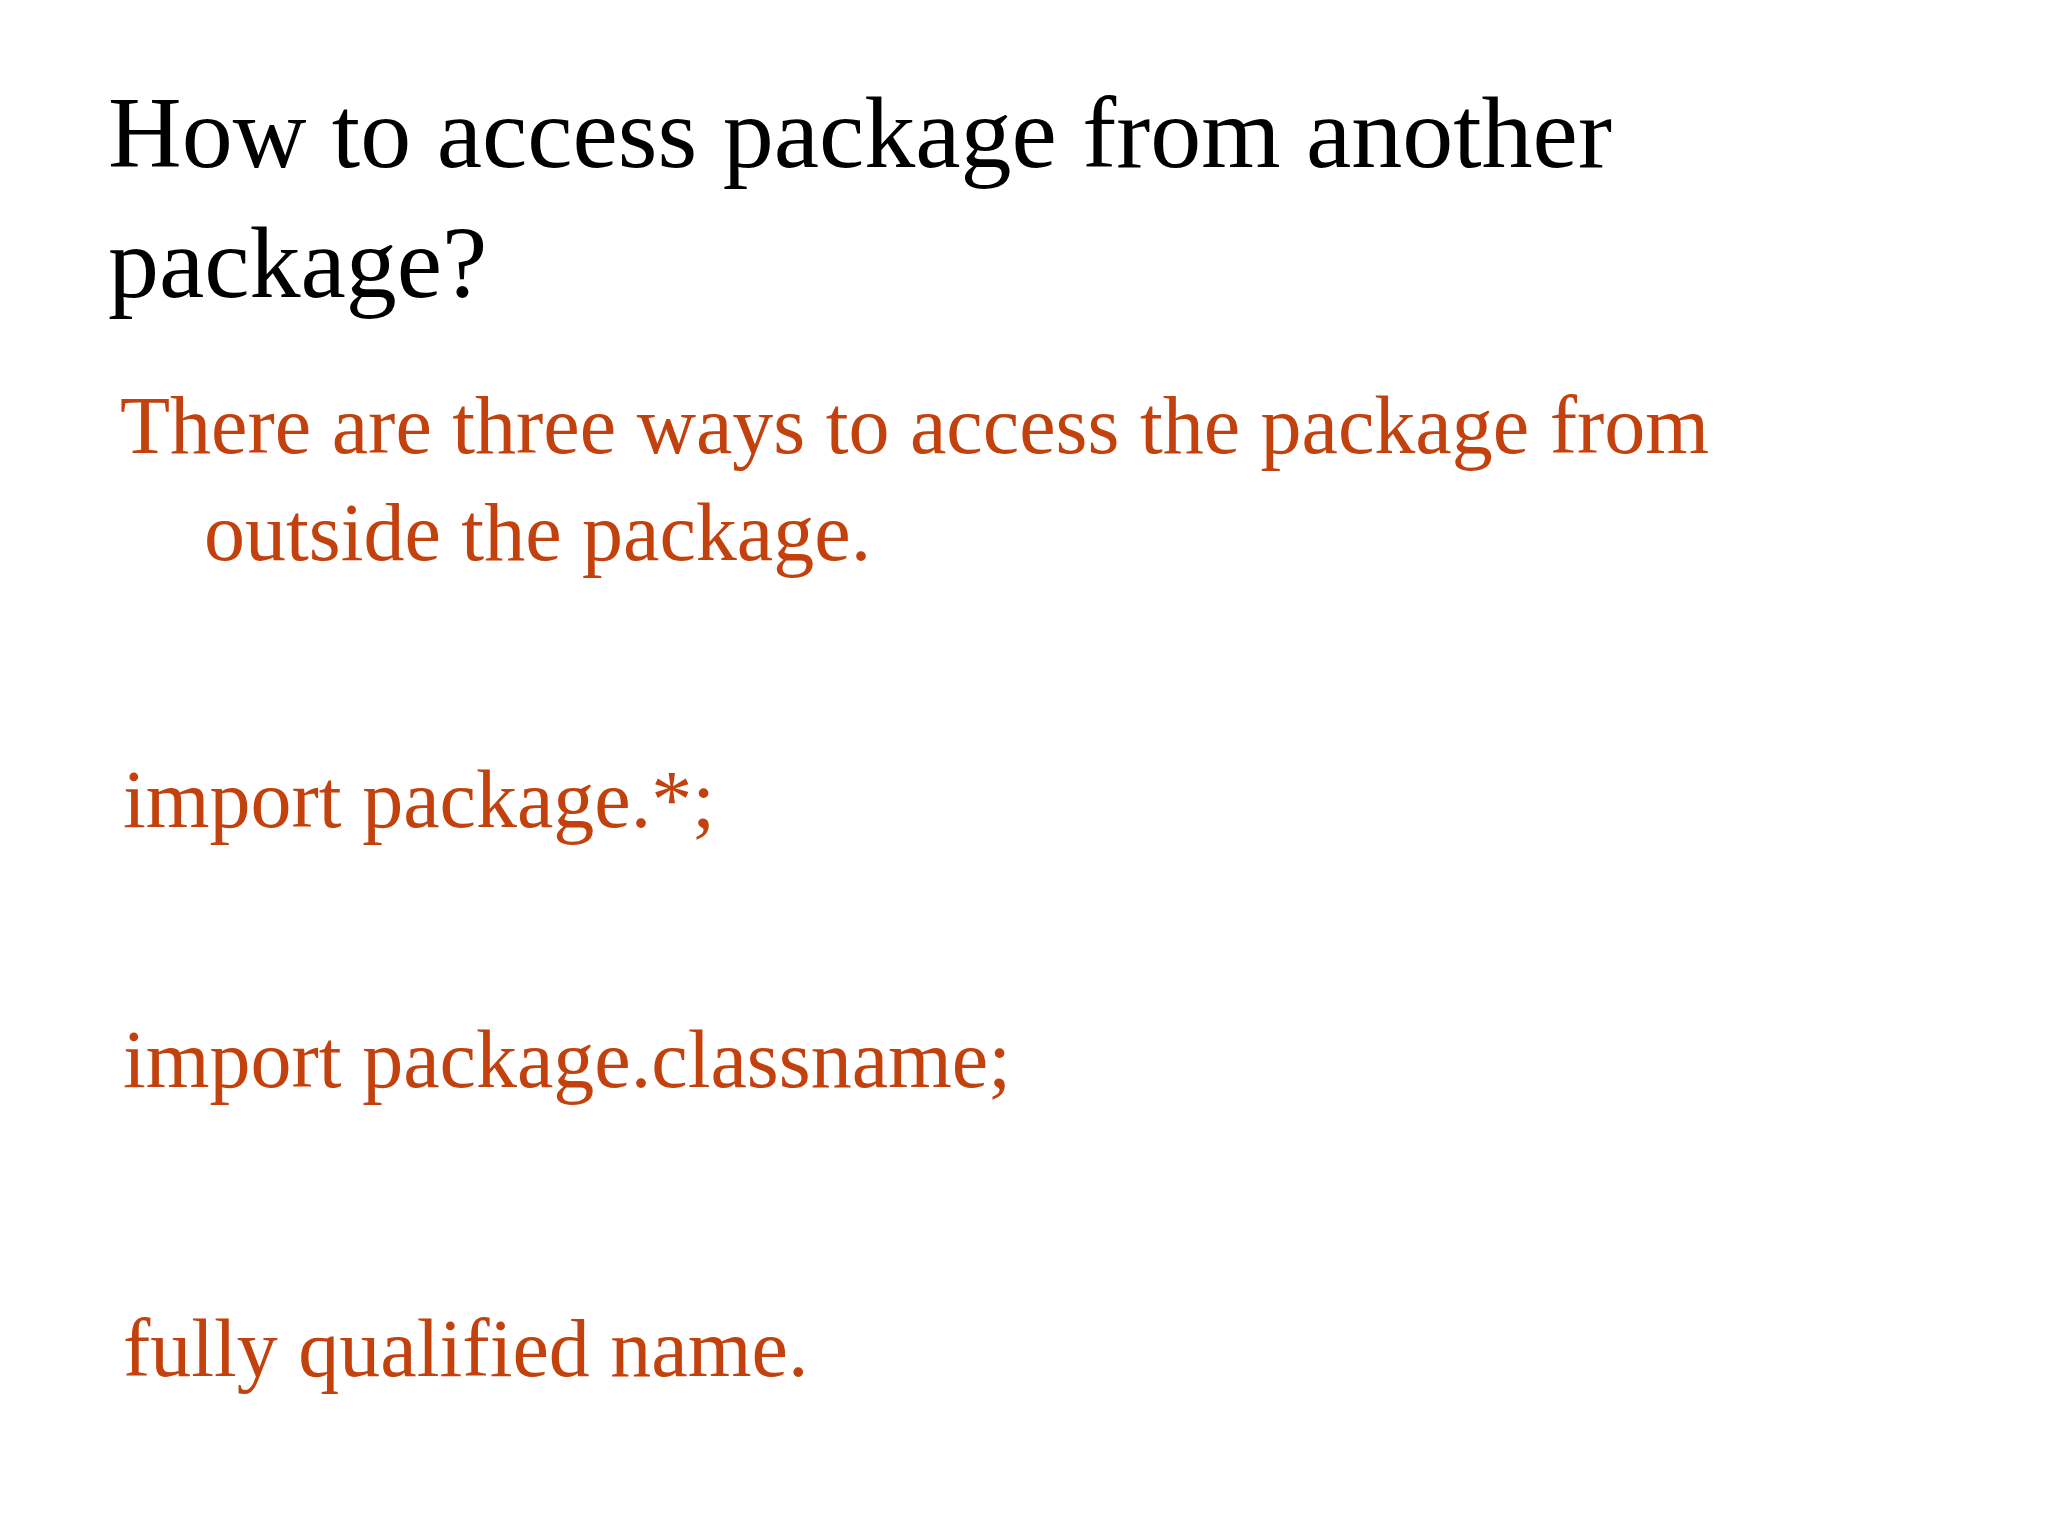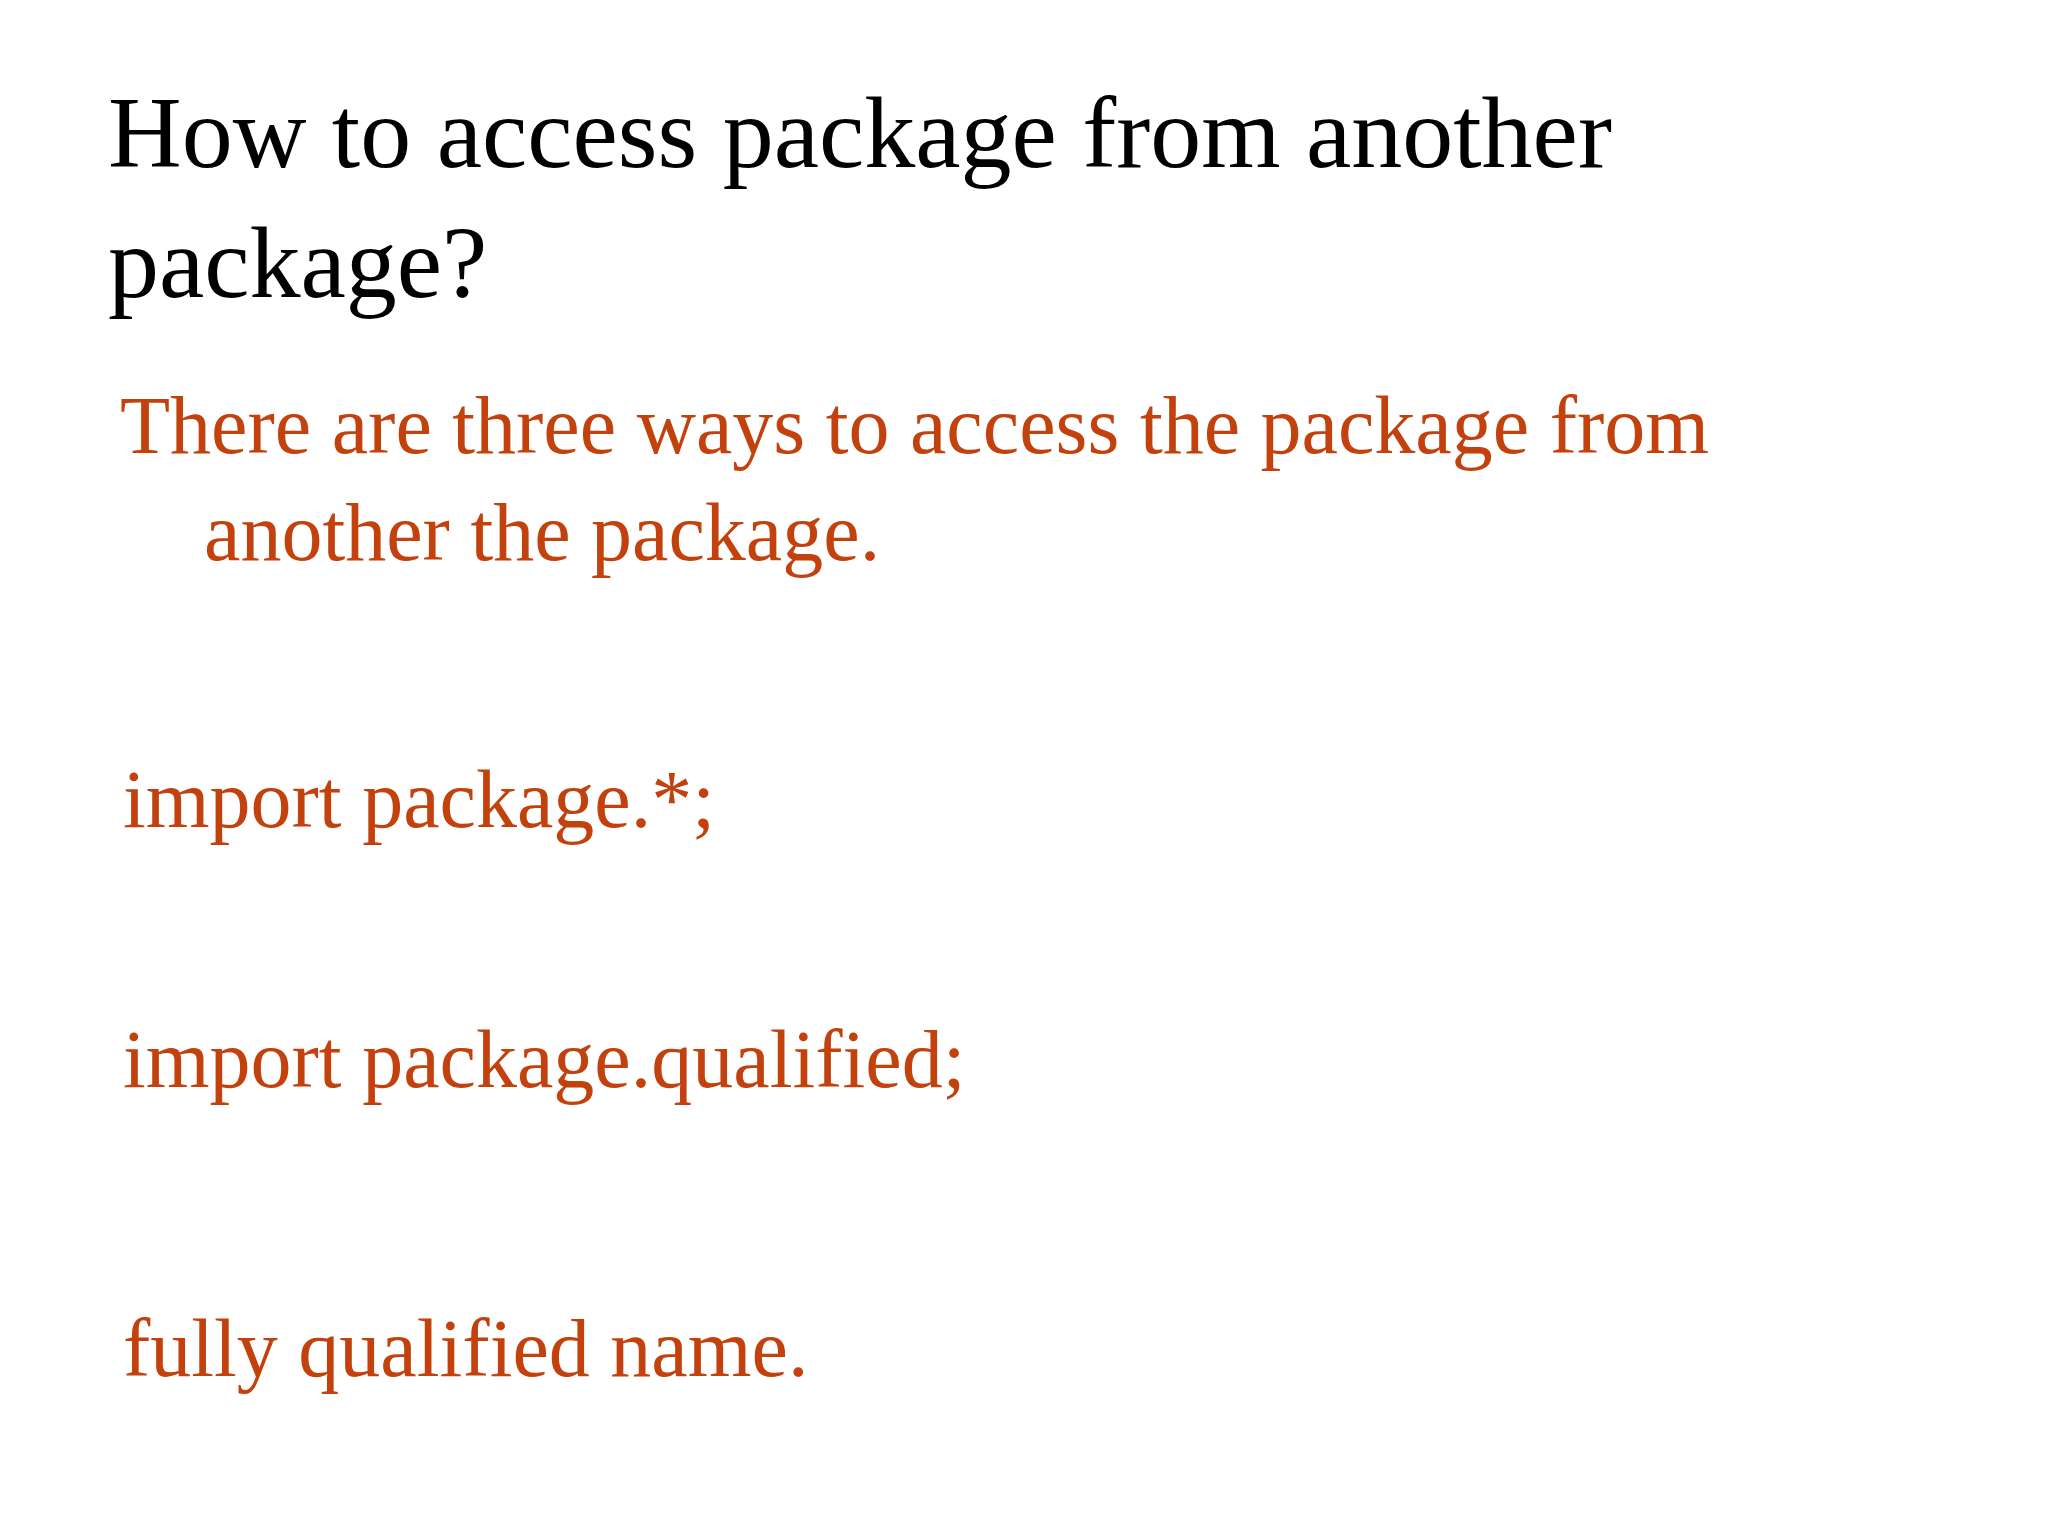--- a/index.html
+++ b/index.html
@@ -45,21 +45,21 @@
 </style>
 </head>
 <body>
 
 <div class="slide">
 
   <h1 class="title">How to access package from another package?</h1>
 
   <div class="body-line para-l1">There are three ways to access the package from</div>
 
-  <div class="body-line para-l2">another the package.</div>
+  <div class="body-line para-l2">outside the package.</div>
 
   <div class="body-line code-1">import package.*;</div>
 
-  <div class="body-line code-2">import package.qualified;</div>
+  <div class="body-line code-2">import package.classname;</div>
 
   <div class="body-line code-3">fully qualified name.</div>
 
 </div>
 
 </body></html>

